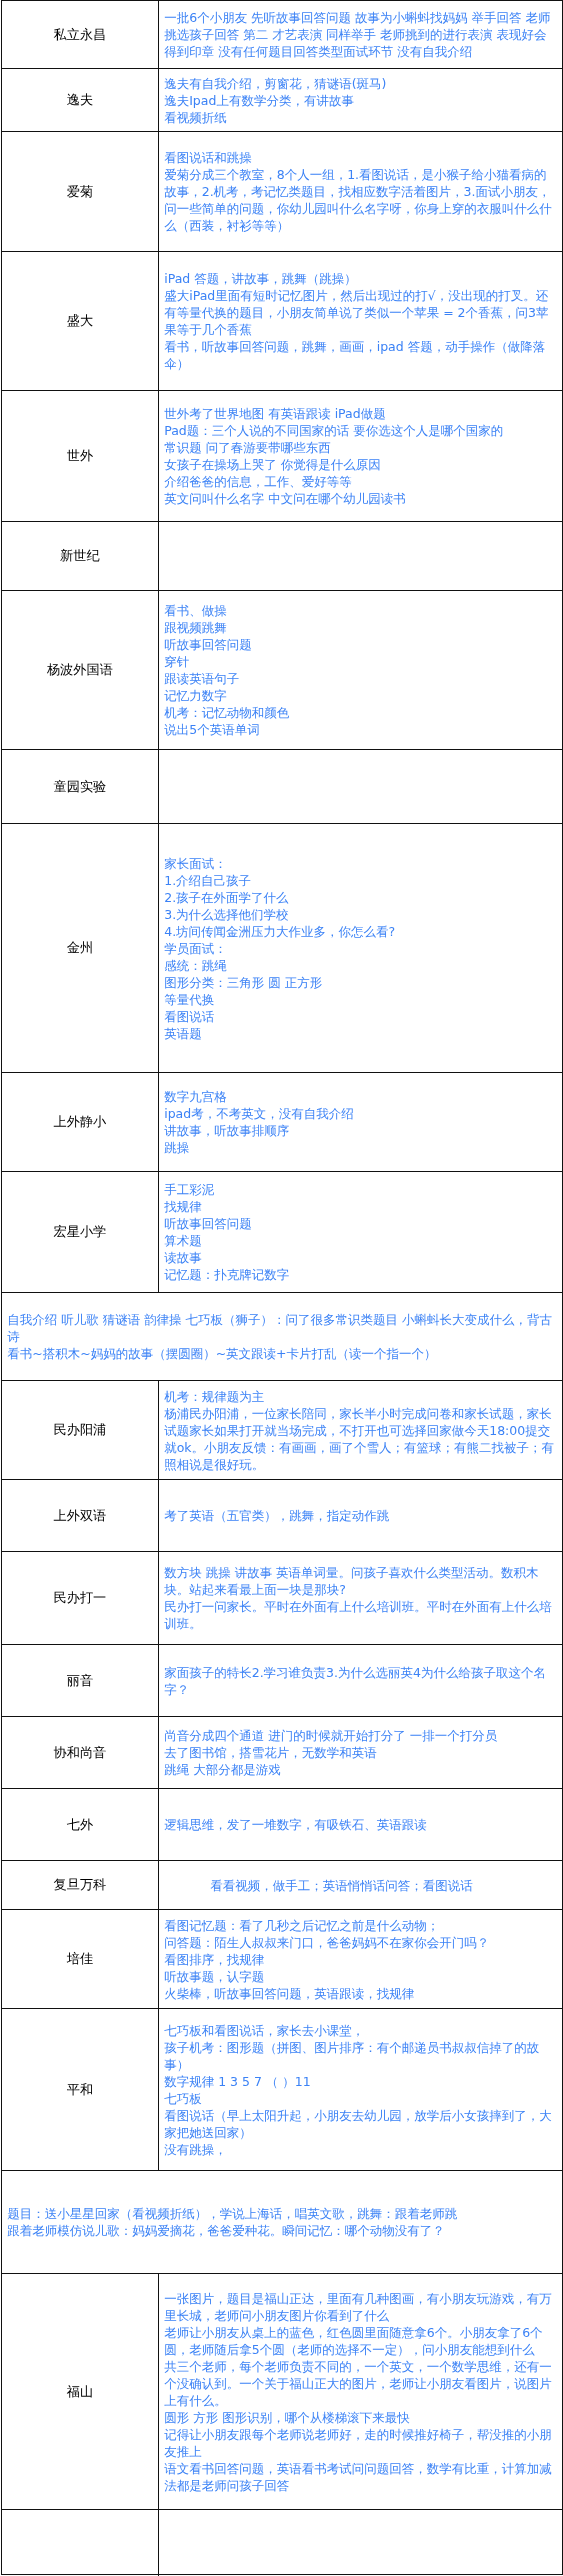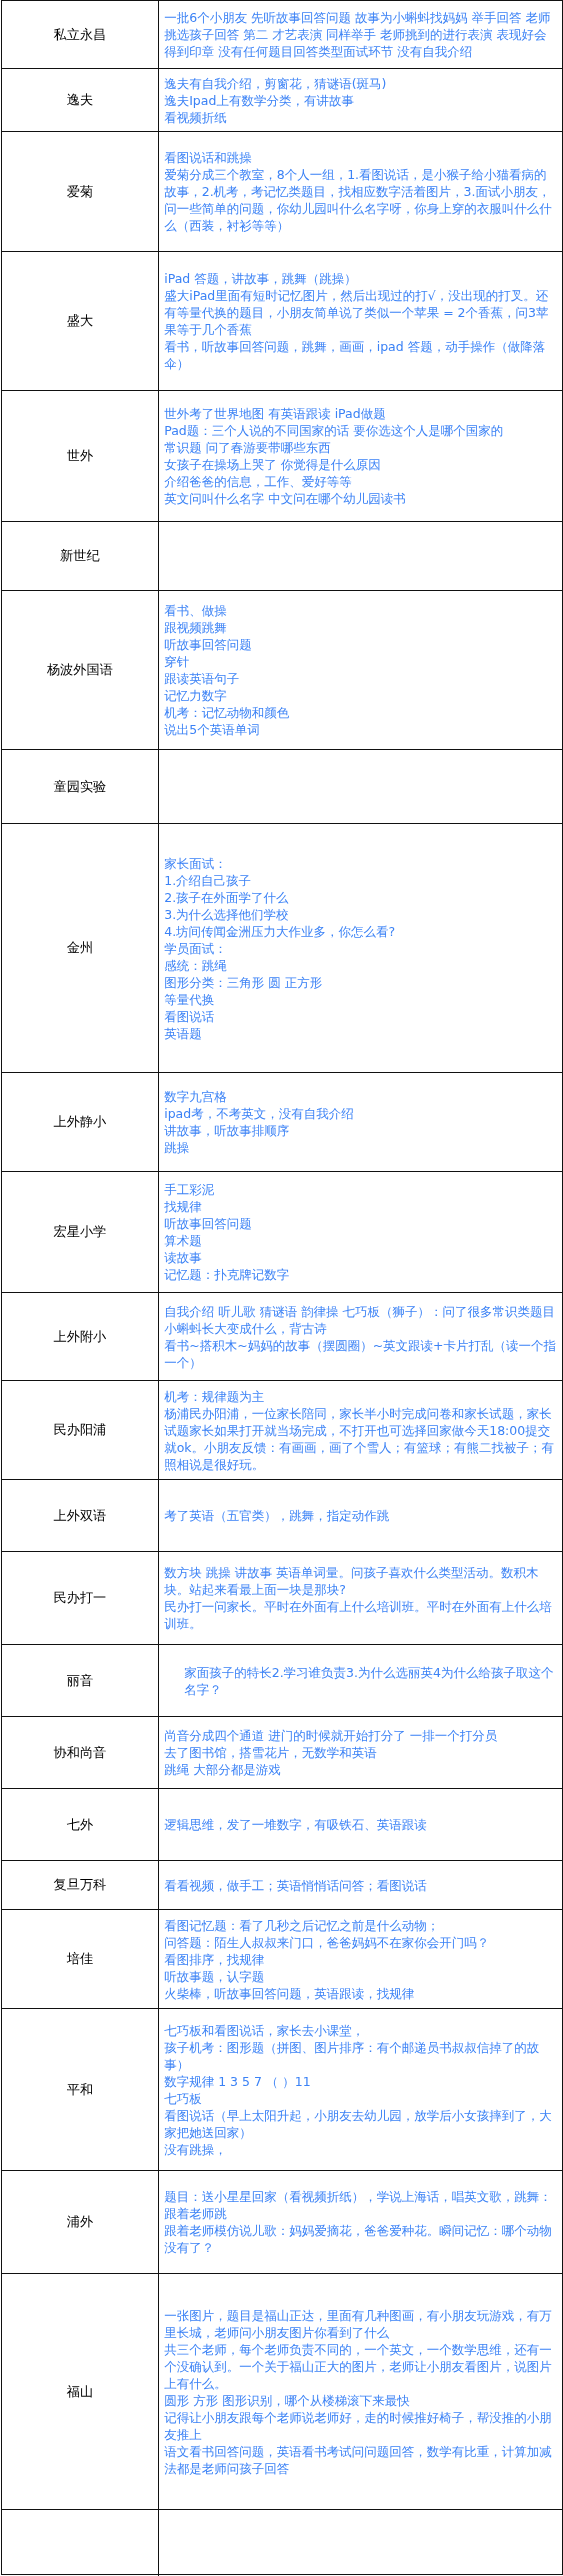--- a/index.html
+++ b/index.html
@@ -106,21 +106,20 @@
       <div class="detail">
         <span class="line">手工彩泥</span>
         <span class="line">找规律</span>
         <span class="line">听故事回答问题</span>
         <span class="line">算术题</span>
         <span class="line">读故事</span>
         <span class="line">记忆题：扑克牌记数字</span>
       </div>
     </div>
     <div class="row" style="height: 88px;">
-      <div class="name">上外附小</div>
       <div class="detail">
         <span class="line">自我介绍 听儿歌 猜谜语 韵律操 七巧板（狮子）：问了很多常识类题目 小蝌蚪长大变成什么，背古诗</span>
         <span class="line">看书~搭积木~妈妈的故事（摆圆圈）~英文跟读+卡片打乱（读一个指一个）</span>
       </div>
     </div>
     <div class="row" style="height: 99px;">
       <div class="name">民办阳浦</div>
       <div class="detail">
         <span class="line">机考：规律题为主</span>
         <span class="line">杨浦民办阳浦，一位家长陪同，家长半小时完成问卷和家长试题，家长试题家长如果打开就当场完成，不打开也可选择回家做今天18:00提交就ok。小朋友反馈：有画画，画了个雪人；有篮球；有熊二找被子；有照相说是很好玩。</span>
@@ -132,41 +131,41 @@
         <span class="line">考了英语（五官类），跳舞，指定动作跳</span>
       </div>
     </div>
     <div class="row" style="height: 93px;">
       <div class="name">民办打一</div>
       <div class="detail">
         <span class="line">数方块 跳操 讲故事 英语单词量。问孩子喜欢什么类型活动。数积木块。站起来看最上面一块是那块?</span>
         <span class="line">民办打一问家长。平时在外面有上什么培训班。平时在外面有上什么培训班。</span>
       </div>
     </div>
-    <div class="row" style="height: 72px; gap: 20px;">
+    <div class="row" style="height: 72px;">
       <div class="name">丽音</div>
       <div class="detail">
         <span class="line">家面孩子的特长2.学习谁负责3.为什么选丽英4为什么给孩子取这个名字？</span>
       </div>
     </div>
     <div class="row" style="height: 72px;">
       <div class="name">协和尚音</div>
       <div class="detail">
         <span class="line">尚音分成四个通道 进门的时候就开始打分了 一排一个打分员</span>
         <span class="line">去了图书馆，搭雪花片，无数学和英语</span>
         <span class="line">跳绳 大部分都是游戏</span>
       </div>
     </div>
     <div class="row" style="height: 72px;">
       <div class="name">七外</div>
       <div class="detail">
         <span class="line">逻辑思维，发了一堆数字，有吸铁石、英语跟读</span>
       </div>
     </div>
-    <div class="row" style="height: 49px;">
+    <div class="row" style="height: 49px; gap: 46px;">
       <div class="name">复旦万科</div>
       <div class="detail">
         <span class="line">看看视频，做手工；英语悄悄话问答；看图说话</span>
       </div>
     </div>
     <div class="row" style="height: 99px;">
       <div class="name">培佳</div>
       <div class="detail">
         <span class="line">看图记忆题：看了几秒之后记忆之前是什么动物；</span>
         <span class="line">问答题：陌生人叔叔来门口，爸爸妈妈不在家你会开门吗？</span>
@@ -180,30 +179,30 @@
       <div class="detail">
         <span class="line">七巧板和看图说话，家长去小课堂，</span>
         <span class="line">孩子机考：图形题（拼图、图片排序：有个邮递员书叔叔信掉了的故事）</span>
         <span class="line">数字规律 1 3 5 7 （ ）11</span>
         <span class="line">七巧板</span>
         <span class="line">看图说话（早上太阳升起，小朋友去幼儿园，放学后小女孩摔到了，大家把她送回家）</span>
         <span class="line">没有跳操，</span>
       </div>
     </div>
     <div class="row" style="height: 103px;">
-      <div class="name">浦外</div>
       <div class="detail">
         <span class="line">题目：送小星星回家（看视频折纸），学说上海话，唱英文歌，跳舞：跟着老师跳</span>
         <span class="line">跟着老师模仿说儿歌：妈妈爱摘花，爸爸爱种花。瞬间记忆：哪个动物没有了？</span>
       </div>
     </div>
     <div class="row" style="height: 236px;">
       <div class="name">福山</div>
       <div class="detail">
         <span class="line">一张图片，题目是福山正达，里面有几种图画，有小朋友玩游戏，有万里长城，老师问小朋友图片你看到了什么</span>
+        <span class="line">老师让小朋友从桌上的蓝色，红色圆里面随意拿6个。小朋友拿了6个圆，老师随后拿5个圆（老师的选择不一定），问小朋友能想到什么</span>
         <span class="line">共三个老师，每个老师负责不同的，一个英文，一个数学思维，还有一个没确认到。一个关于福山正大的图片，老师让小朋友看图片，说图片上有什么。</span>
         <span class="line">圆形 方形 图形识别，哪个从楼梯滚下来最快</span>
         <span class="line">记得让小朋友跟每个老师说老师好，走的时候推好椅子，帮没推的小朋友推上</span>
         <span class="line">语文看书回答问题，英语看书考试问问题回答，数学有比重，计算加减法都是老师问孩子回答</span>
       </div>
     </div>
     <div class="row" style="height: 64px; flex-direction: column;">
       <div class="name">青浦世外</div>
       <div class="detail">
         <span class="line">数字青蛙，指定20个青蛙币买春游物品 数竹子 数撞车 规律的图形跟读 跳操</span>

